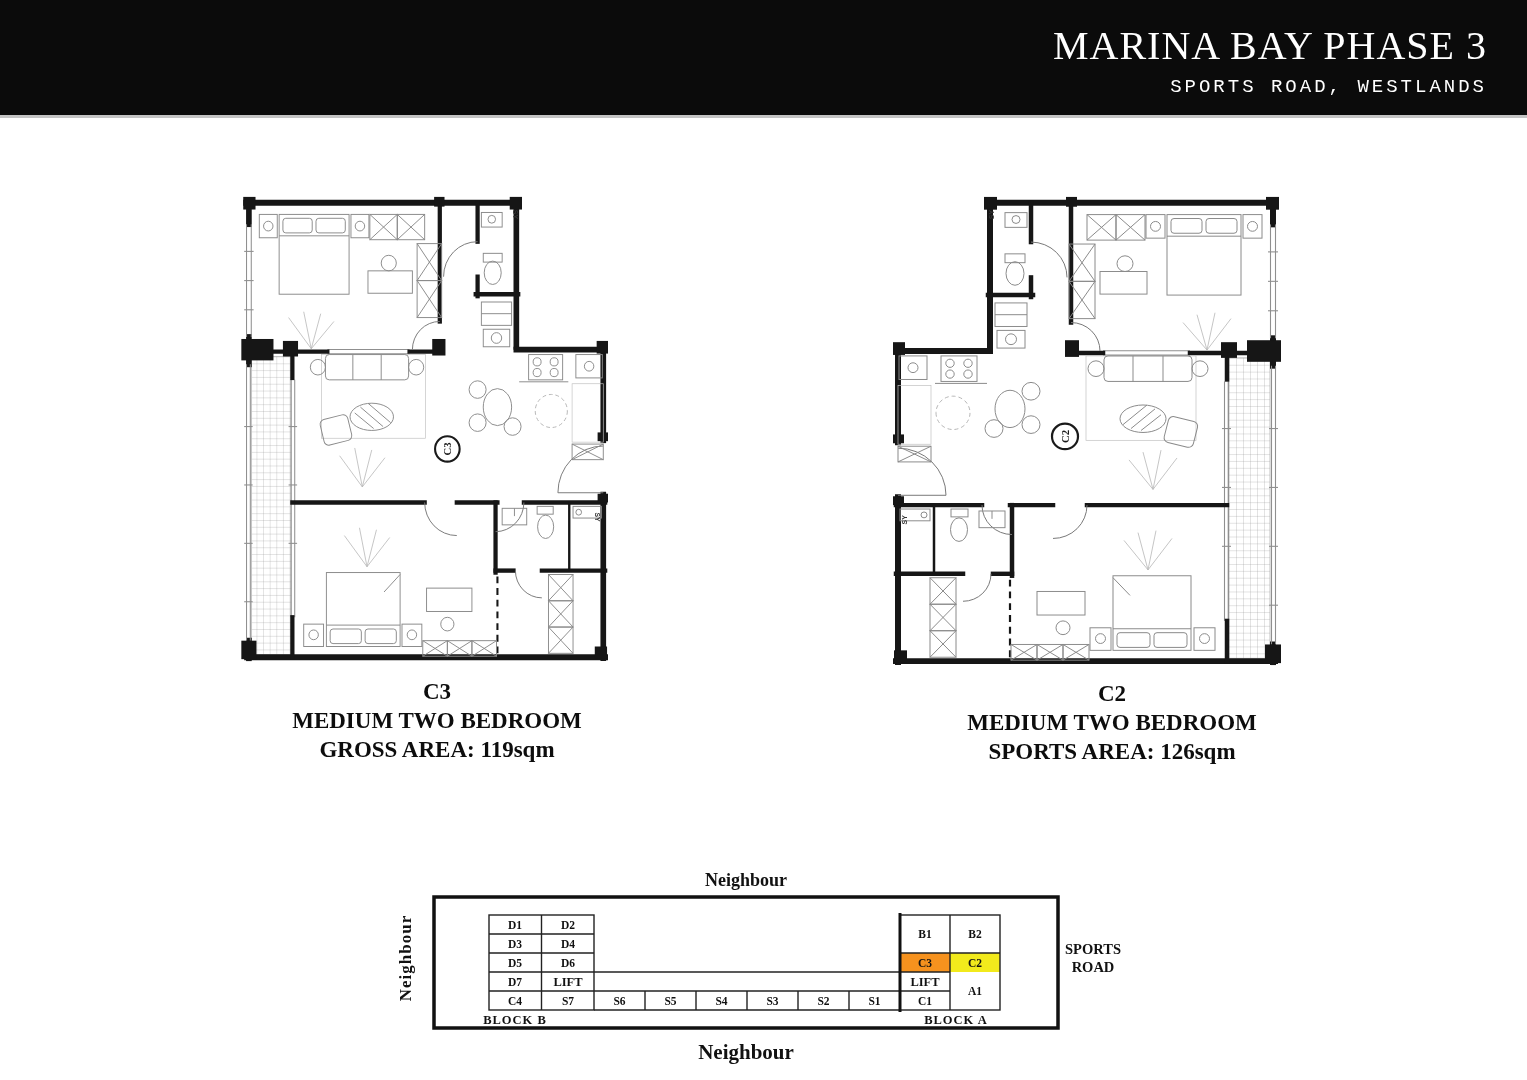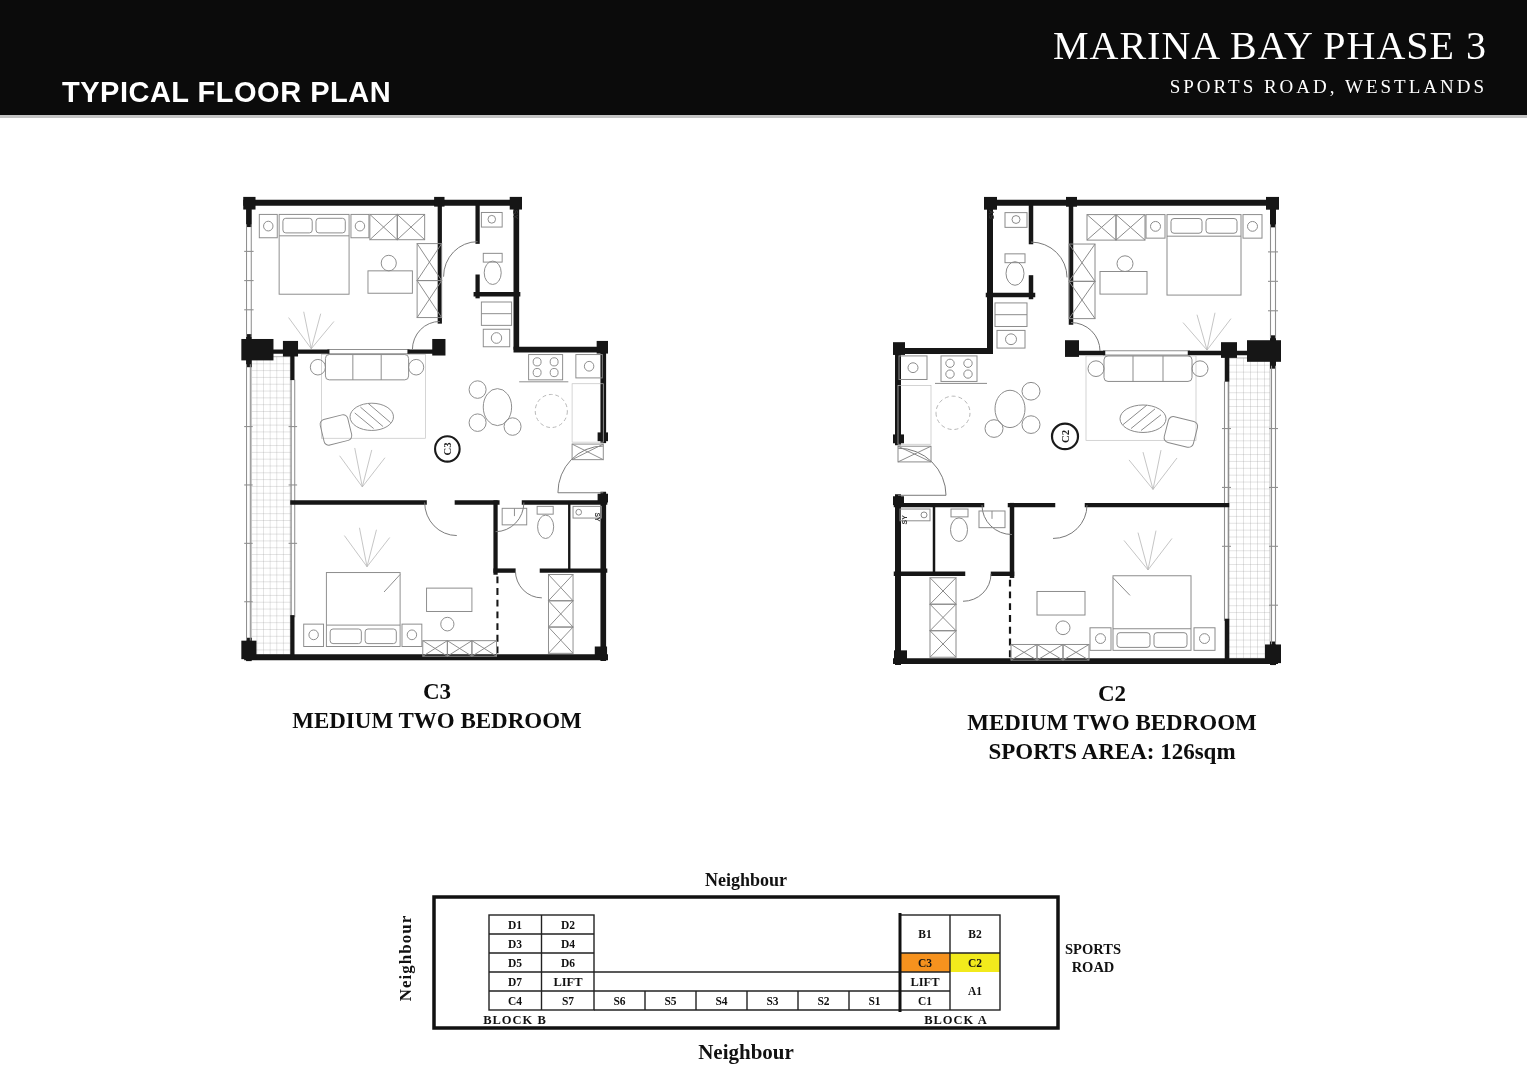--- a/index.html
+++ b/index.html
@@ -6,21 +6,21 @@
   .page{position:relative;width:1527px;height:1080px;background:#ffffff;overflow:hidden;
         font-family:"Liberation Serif",serif;color:#111;}
   
   .header{position:absolute;left:0;top:0;width:1527px;height:115px;background:#0b0b0b;
           border-bottom:3px solid #c4c4c4;}
   .header-title{position:absolute;left:62px;top:76px;color:#fff;
           font-family:"Liberation Sans",sans-serif;font-weight:700;font-size:29px;letter-spacing:.5px;}
   .proj-name{position:absolute;right:40px;top:22px;color:#fff;text-align:center;
           font-family:"Liberation Serif",serif;font-size:40px;letter-spacing:1px;}
   .proj-addr{position:absolute;right:40px;top:76px;color:#fff;text-align:right;
-          font-family:Liberation Serif, serif;font-size:19px;letter-spacing:3px;}
+          font-family:Liberation Mono, monospace;font-size:19px;letter-spacing:3px;}
   
   .ulabel{position:absolute;width:400px;text-align:center;font-weight:700;
           font-family:"Liberation Serif",serif;font-size:23px;line-height:29px;color:#0d0d0d;}
   
   svg .w6{stroke:#161616;stroke-width:6;fill:none;stroke-linecap:square}
   svg .w4{stroke:#161616;stroke-width:4.5;fill:none;stroke-linecap:square}
   svg .w2{stroke:#161616;stroke-width:2.5;fill:none}
   svg .blk rect{fill:#161616;stroke:none}
   svg .win path{stroke:#8f8f8f;stroke-width:1.1;fill:none}
   svg .door path{stroke:#777;stroke-width:1;fill:none}
@@ -45,21 +45,20 @@
   svg .kn-bot{font-family:"Liberation Serif",serif;font-weight:700;font-size:21px;fill:#111;text-anchor:middle}
   svg .kn-left{font-family:"Liberation Serif",serif;font-weight:700;font-size:17px;fill:#111;text-anchor:middle;letter-spacing:1px}
   svg .kroad{font-family:"Liberation Serif",serif;font-weight:700;font-size:14.5px;fill:#111;text-anchor:middle}
 </style>
 </head>
 <body>
 
 <div class="page">
 
   <div class="header">
-    <div class="header-title">TYPICAL FLOOR PLAN</div>
     <div class="proj-name">MARINA BAY PHASE 3</div>
     <div class="proj-addr">SPORTS ROAD, WESTLANDS</div>
   </div>
 
   <svg style="position:absolute;left:230px;top:193px" width="378" height="472" viewBox="0 0 400 485" preserveAspectRatio="none">
     <defs>
       <pattern id="gridp" width="7" height="7" patternUnits="userSpaceOnUse">
         <path d="M 7 0 L 0 0 0 7" fill="none" stroke="#9a9a9a" stroke-width="0.55"></path>
       </pattern>
       <g id="unitplan">
@@ -250,20 +249,21 @@
     <use href="#unitplan" transform="translate(400 0) scale(-1 1)"></use>
     <circle class="lblc" cx="172" cy="248" r="13"></circle>
     <text class="lblt" x="172" y="248" transform="rotate(-90 172 248)">C2</text>
     <text class="sy" x="101" y="22" transform="rotate(-90 101 22)">SY</text>
     <text class="sy" x="14" y="333" transform="rotate(-90 14 333)">SY</text>
   </svg>
 
   <div class="ulabel" style="left:237px;top:677px">
     <div>C3</div>
     <div>MEDIUM TWO BEDROOM</div>
+    <div>GROSS AREA: 119sqm</div>
   </div>
   <div class="ulabel" style="left:912px;top:679px">
     <div>C2</div>
     <div>MEDIUM TWO BEDROOM</div>
     <div>SPORTS AREA: 126sqm</div>
   </div>
 
   <svg style="position:absolute;left:380px;top:862px" width="760" height="218" viewBox="0 0 760 218">
 
     <rect x="520" y="91" width="50" height="19" fill="#F6921E"></rect>

